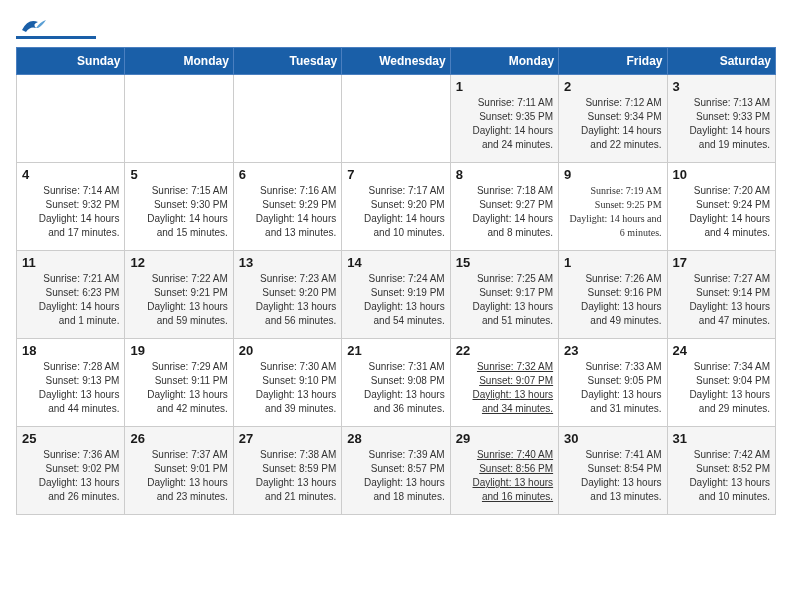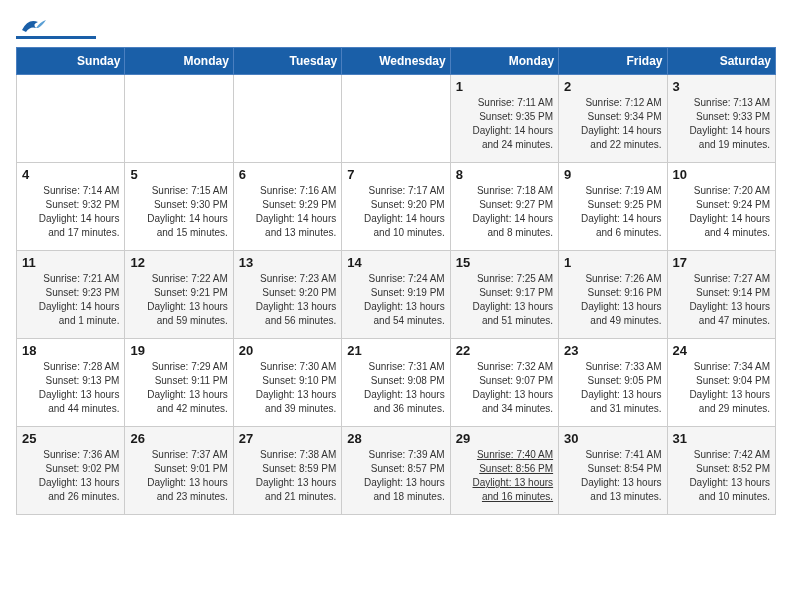--- a/index.html
+++ b/index.html
@@ -168,36 +168,36 @@
 Daylight: 14 hours and 10 minutes.</div>
         </td>
         <td>
           <span class="day-num">8</span>
           <div class="day-info" style="white-space: pre-line;">Sunrise: 7:18 AM
 Sunset: 9:27 PM
 Daylight: 14 hours and 8 minutes.</div>
         </td>
         <td>
           <span class="day-num">9</span>
-          <div class="day-info" style="white-space: pre-line;">Sunrise: 7:19 AM
+          <div class="day-info" style="white-space: pre-line; font-family: Liberation Serif, serif;">Sunrise: 7:19 AM
 Sunset: 9:25 PM
 Daylight: 14 hours and 6 minutes.</div>
         </td>
         <td>
           <span class="day-num">10</span>
           <div class="day-info" style="white-space: pre-line;">Sunrise: 7:20 AM
 Sunset: 9:24 PM
 Daylight: 14 hours and 4 minutes.</div>
         </td>
       </tr>
       <tr>
         <td>
           <span class="day-num">11</span>
           <div class="day-info" style="white-space: pre-line;">Sunrise: 7:21 AM
-Sunset: 9:23 PM
+Sunset: 6:23 PM
 Daylight: 14 hours and 1 minute.</div>
         </td>
         <td>
           <span class="day-num">12</span>
           <div class="day-info" style="white-space: pre-line;">Sunrise: 7:22 AM
 Sunset: 9:21 PM
 Daylight: 13 hours and 59 minutes.</div>
         </td>
         <td>
           <span class="day-num">13</span>
@@ -250,21 +250,21 @@
 Daylight: 13 hours and 39 minutes.</div>
         </td>
         <td>
           <span class="day-num">21</span>
           <div class="day-info" style="white-space: pre-line;">Sunrise: 7:31 AM
 Sunset: 9:08 PM
 Daylight: 13 hours and 36 minutes.</div>
         </td>
         <td>
           <span class="day-num">22</span>
-          <div class="day-info" style="white-space: pre-line;">Sunrise: 7:32 AM
+          <div class="day-info" style="white-space: pre-line; text-decoration: underline;">Sunrise: 7:32 AM
 Sunset: 9:07 PM
 Daylight: 13 hours and 34 minutes.</div>
         </td>
         <td>
           <span class="day-num">23</span>
           <div class="day-info" style="white-space: pre-line;">Sunrise: 7:33 AM
 Sunset: 9:05 PM
 Daylight: 13 hours and 31 minutes.</div>
         </td>
         <td>

